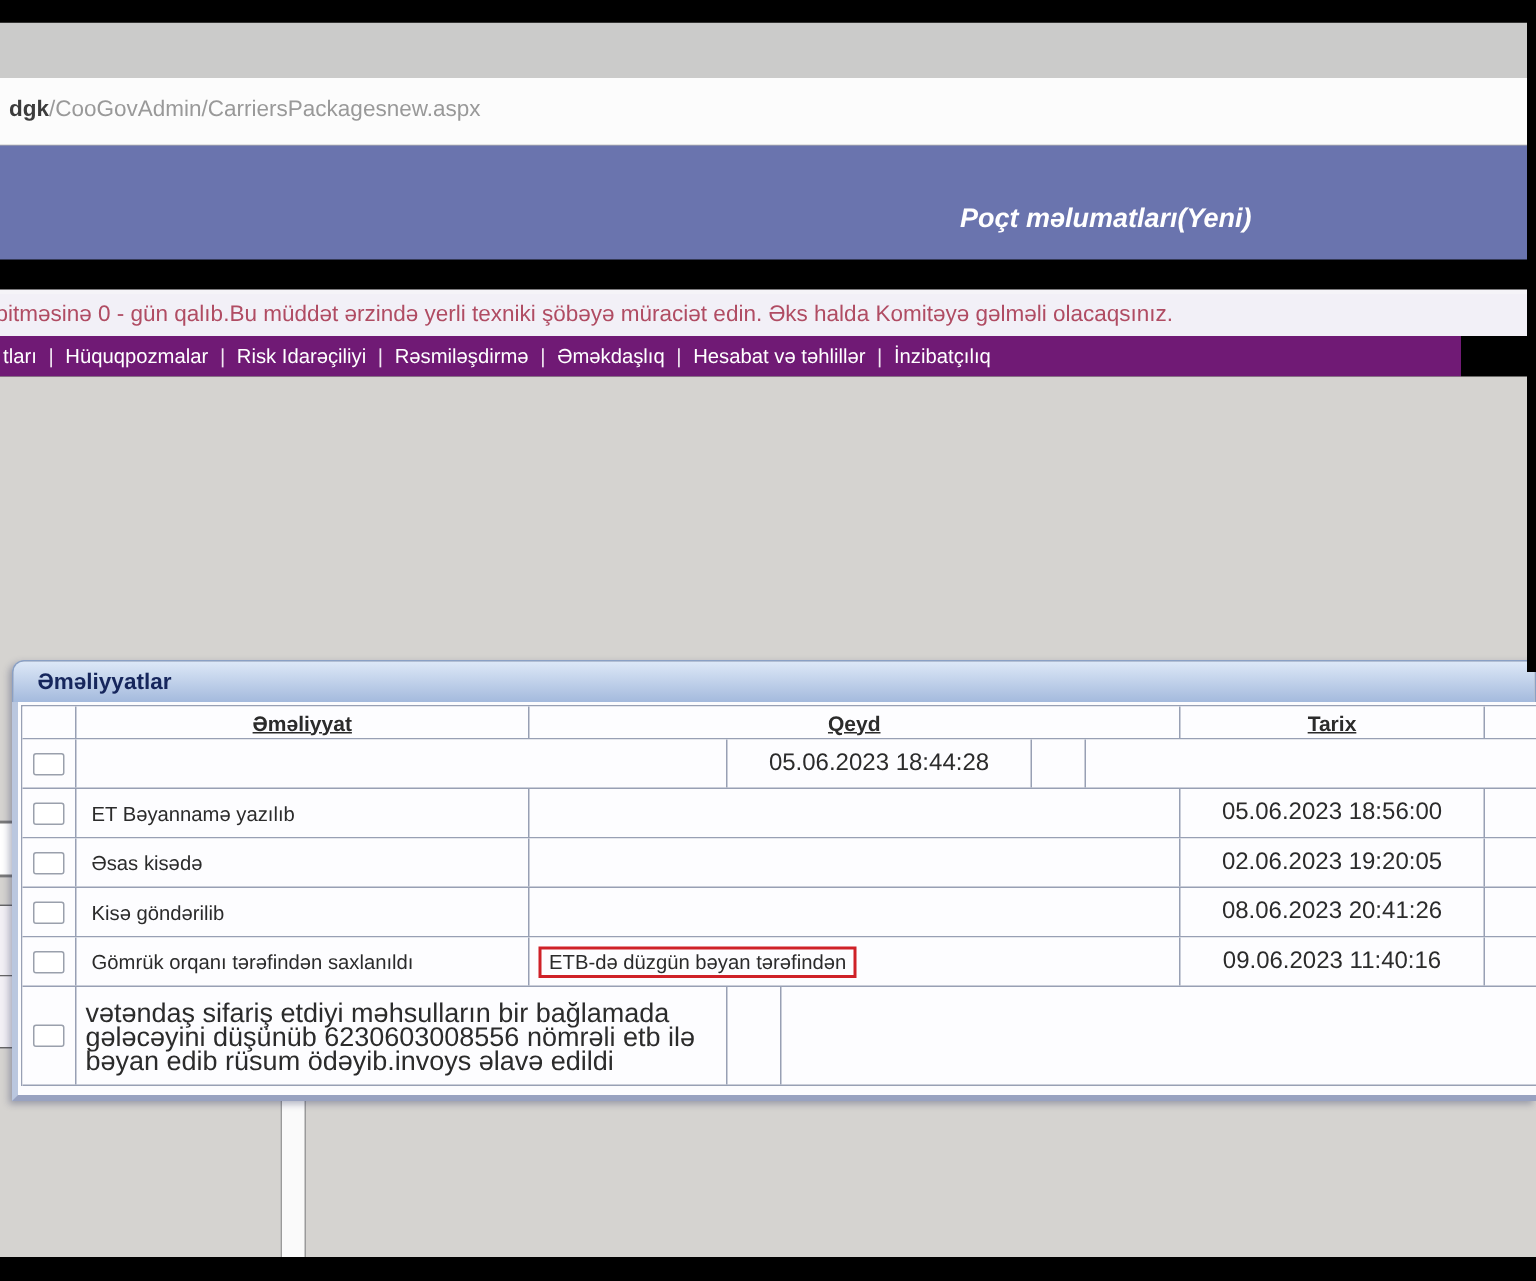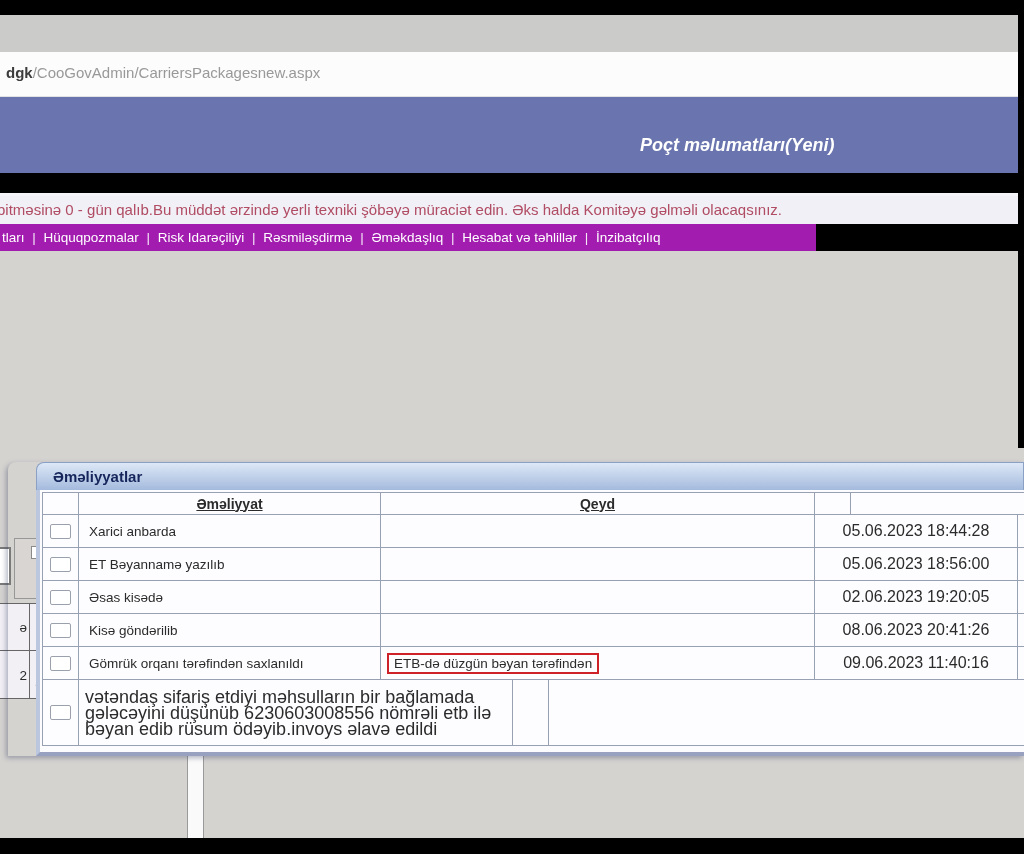--- a/index.html
+++ b/index.html
@@ -10,21 +10,21 @@
   .chrome{position:absolute;left:0;top:15px;width:1018px;height:37px;background:#cbcbca;}
   .urlbar{position:absolute;left:0;top:52px;width:1018px;height:45px;background:#fcfcfc;border-bottom:1px solid #e2e2e2;}
   .urltext{position:absolute;left:6px;top:12px;font-size:15px;color:#999;}
   .urltext b{color:#3c3c3c;}
   
   .purple-header{position:absolute;left:0;top:97px;width:1018px;height:76px;background:#6a74ae;}
   .page-title{position:absolute;left:640px;top:38px;color:#fff;font-size:18px;font-weight:bold;font-style:italic;}
   .gap-line{position:absolute;left:0;top:193px;width:1018px;height:3px;background:#f5f4f8;}
   .warnrow{position:absolute;left:-3px;top:196px;width:1024px;height:28px;background:#f2f0f7;
            color:#b04c63;font-size:15px;line-height:28px;white-space:nowrap;overflow:hidden;}
-  .navrow{position:absolute;left:0;top:224px;width:816px;height:27px;background:#a21caf;color:#fff;
+  .navrow{position:absolute;left:0;top:224px;width:974px;height:27px;background:#701a75;color:#fff;
           font-size:13.5px;line-height:27px;white-space:nowrap;overflow:hidden;padding-left:2px;}
   .navrow .navitem{cursor:pointer;}
   .navrow .sep{opacity:.9;padding:0 4px;}
   
   .content{position:absolute;left:0;top:251px;width:1024px;height:587px;background:#d5d3d0;}
   .cutinput{position:absolute;left:-5px;top:296px;width:16px;height:38px;background:#fff;border:2px solid #7a7a7a;}
   .sb-header{position:absolute;left:14px;top:287px;width:170px;height:61px;background:#d8d5d2;
              border:1px solid #979797;text-align:right;padding:6px 6px 0 4px;font-size:13.5px;}
   .sb-header .lbl{font-weight:bold;}
   .cbx-small{display:inline-block;width:13px;height:13px;background:#fff;border:1px solid #8a8a8a;
@@ -51,22 +51,22 @@
               border:1px solid #8a8a8a;padding:3px 8px;font-size:15px;font-weight:bold;color:#222;}
   .gray-block div{line-height:25px;}
   .main-cols{position:absolute;left:208px;top:347px;width:812px;height:73px;display:flex;
              background:#f2f0f5;border:1px solid #4a4a4a;}
   .mcol{border-right:1px solid #4a4a4a;display:flex;align-items:center;justify-content:center;
         text-align:center;font-size:13.5px;font-weight:bold;text-decoration:underline;padding:2px;}
   .main-row{position:absolute;left:208px;top:420px;width:812px;height:28px;display:flex;
             background:#dee2f1;border-left:1px solid #8d97c6;border-right:1px solid #8d97c6;}
   .mcell{border-right:1px solid #97a0cc;font-size:13.5px;padding:5px 4px 0 6px;}
   
-  .modal{position:absolute;left:8px;top:462px;width:1016px;height:294px;z-index:10;
-         box-shadow:-2px 2px 5px rgba(40,50,90,.35);border-radius:8px 0 0 0;padding-left:28px;}
+  .modal{position:absolute;left:8px;top:440px;width:1016px;height:294px;z-index:10;
+         box-shadow:-2px 2px 5px rgba(40,50,90,.35);border-radius:8px 0 0 0;}
   .modal-title{height:28px;background:linear-gradient(#dde8f7,#a4badd);border:1px solid #8aa0c4;border-bottom:none;
                border-radius:8px 0 0 0;font-size:15px;font-weight:bold;color:#16265c;line-height:27px;padding-left:16px;}
   .modal-body{position:relative;height:266px;background:#fcfcfe;border-left:4px solid #bac7df;
               border-bottom:4px solid #98a2c0;overflow:hidden;}
   .mtable{position:absolute;left:2px;top:2px;border-top:1px solid #98a0b4;border-left:1px solid #98a0b4;}
   .orow{display:flex;border-bottom:1px solid #98a0b4;background:#fdfdff;}
   .ocell{border-right:1px solid #98a0b4;overflow:hidden;}
   .oc0{width:36px;display:flex;align-items:center;justify-content:center;}
   .oc1{width:302px;display:flex;align-items:center;font-size:13.5px;padding-left:10px;}
   .oc2{width:434px;display:flex;align-items:center;font-size:13.5px;padding:2px 6px;}
@@ -162,27 +162,27 @@
   </div>
 
   <div class="modal">
     <div class="modal-title"><span>Əməliyyatlar</span></div>
     <div class="modal-body">
       <div class="mtable" id="mtable">
           <div class="orow ohead">
             <div class="ocell oc0"></div>
             <div class="ocell oc1">Əməliyyat</div>
             <div class="ocell oc2">Qeyd</div>
-            <div class="ocell oc4"></div>
-          </div>
-          <div class="orow data">
-            <div class="ocell oc0">
-              <span class="cbx"></span>
-            </div>
-            <div class="ocell oc1">Xarici anbarda</div>
+            <div class="ocell oc3">Tarix</div>
+            <div class="ocell oc4"></div>
+          </div>
+          <div class="orow data">
+            <div class="ocell oc0">
+              <span class="cbx"></span>
+            </div>
             <div class="ocell oc2"></div>
             <div class="ocell oc3">05.06.2023 18:44:28</div>
             <div class="ocell oc4"></div>
           </div>
           <div class="orow data">
             <div class="ocell oc0">
               <span class="cbx"></span>
             </div>
             <div class="ocell oc1">ET Bəyannamə yazılıb</div>
             <div class="ocell oc2"></div>

